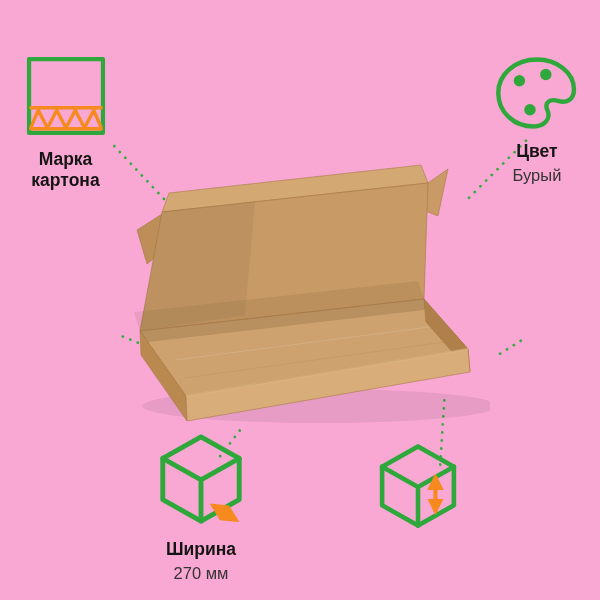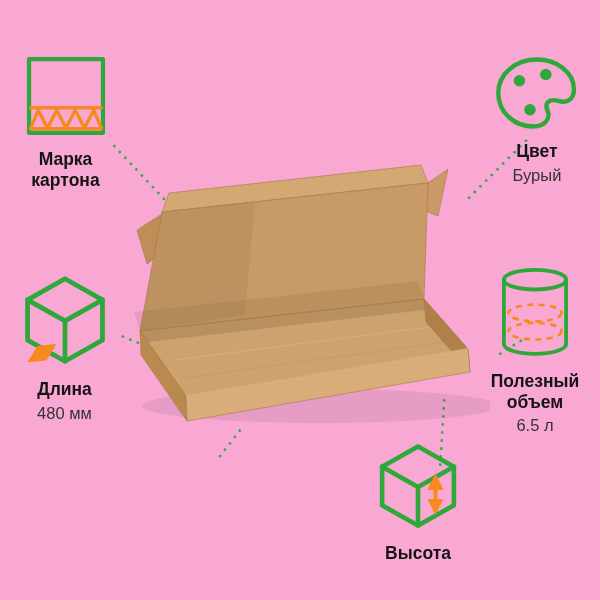--- a/index.html
+++ b/index.html
@@ -82,55 +82,43 @@
     <svg width="88" height="74" viewBox="0 0 100 84">
       <path class="g-stroke" d="M50,4 C72,4 92,18 92,38 C92,50 83,54 74,51 C64,48 58,53 62,62 C66,72 58,80 46,80 C24,80 6,64 6,42 C6,20 26,4 50,4 Z"></path>
       <circle cx="30" cy="28" r="6.5" fill="#2fa83b"></circle>
       <circle cx="60" cy="21" r="6.5" fill="#2fa83b"></circle>
       <circle cx="42" cy="61" r="6.5" fill="#2fa83b"></circle>
     </svg>
     <div class="label">Цвет</div>
     <div class="value">Бурый</div>
   </div>
 
-  <div class="spec" style="left:2px;top:272px;width:125px">
-    <svg width="96" height="96" viewBox="0 0 100 100">
+
+
+  <div class="spec" style="left:142px;top:430px;width:118px">
+    <svg width="98" height="98" viewBox="0 0 100 100">
       <defs>
-        <marker id="ah-len" viewBox="0 0 10 10" refX="8" refY="5" markerWidth="4" markerHeight="4" orient="auto-start-reverse">
+        <marker id="ah-wid" viewBox="0 0 10 10" refX="8" refY="5" markerWidth="4" markerHeight="4" orient="auto-start-reverse">
           <path d="M0,0 L10,5 L0,10 Z" fill="#f68a1e"></path>
         </marker>
       </defs>
       <path class="g-stroke" d="M50,7 L89,29 L89,71 L50,93 L11,71 L11,29 Z"></path>
       <path class="g-stroke" d="M11,29 L50,51 L89,29 M50,51 L50,93"></path>
-      <line x1="14" y1="92" x2="38" y2="77" stroke="#f68a1e" stroke-width="4.5" marker-start="url(#ah-len)" marker-end="url(#ah-len)"></line>
+      <line x1="62" y1="77" x2="86" y2="92" stroke="#f68a1e" stroke-width="4.5" marker-start="url(#ah-wid)" marker-end="url(#ah-wid)"></line>
     </svg>
-    <div class="label">Длина</div>
-    <div class="value">480 мм</div>
+    <div class="label">Ширина</div>
+    <div class="value">270 мм</div>
   </div>
-
-  <div class="spec" style="left:472px;top:266px;width:126px">
-    <svg width="76" height="94" viewBox="0 0 100 124">
-      <ellipse class="g-stroke" cx="50" cy="18" rx="41" ry="13"></ellipse>
-      <path class="g-stroke" d="M9,18 L9,103 M91,18 L91,103"></path>
-      <path class="g-stroke" d="M9,103 A41,13 0 0 0 91,103"></path>
-      <ellipse cx="50" cy="62" rx="35" ry="11" fill="none" stroke="#f68a1e" stroke-width="3.5" stroke-dasharray="8 7"></ellipse>
-      <ellipse cx="50" cy="86" rx="35" ry="11" fill="none" stroke="#f68a1e" stroke-width="3.5" stroke-dasharray="8 7"></ellipse>
-    </svg>
-    <div class="label">Полезный объем</div>
-    <div class="value">6.5 л</div>
-  </div>
-
 
   <div class="spec" style="left:362px;top:440px;width:112px">
     <svg width="92" height="92" viewBox="0 0 100 100">
       <defs>
         <marker id="ah-hgt" viewBox="0 0 10 10" refX="8" refY="5" markerWidth="4" markerHeight="4" orient="auto-start-reverse">
           <path d="M0,0 L10,5 L0,10 Z" fill="#f68a1e"></path>
         </marker>
       </defs>
       <path class="g-stroke" d="M50,7 L89,29 L89,71 L50,93 L11,71 L11,29 Z"></path>
       <path class="g-stroke" d="M11,29 L50,51 L89,29 M50,51 L50,93"></path>
       <line x1="69" y1="40" x2="69" y2="78" stroke="#f68a1e" stroke-width="4.5" marker-start="url(#ah-hgt)" marker-end="url(#ah-hgt)"></line>
     </svg>
-    <div class="label">Высота</div>
   </div>
 
 </div>
 
 </body></html>

